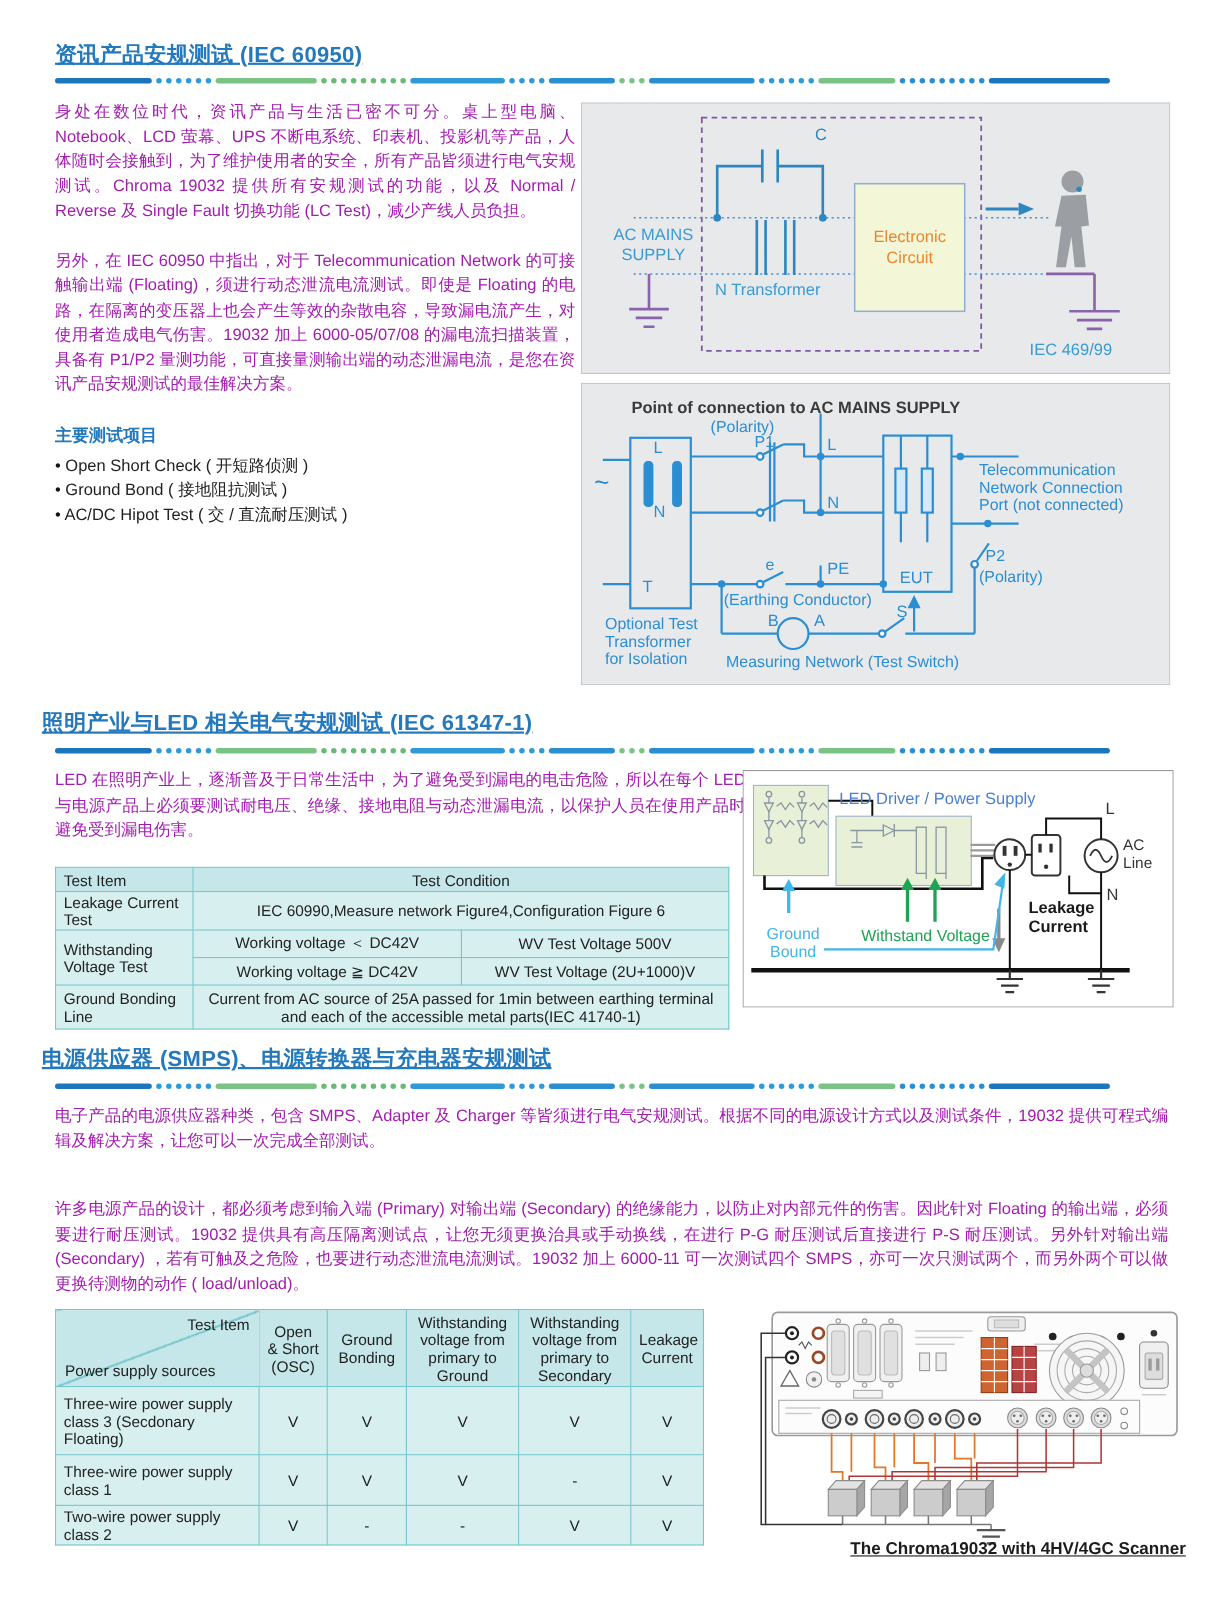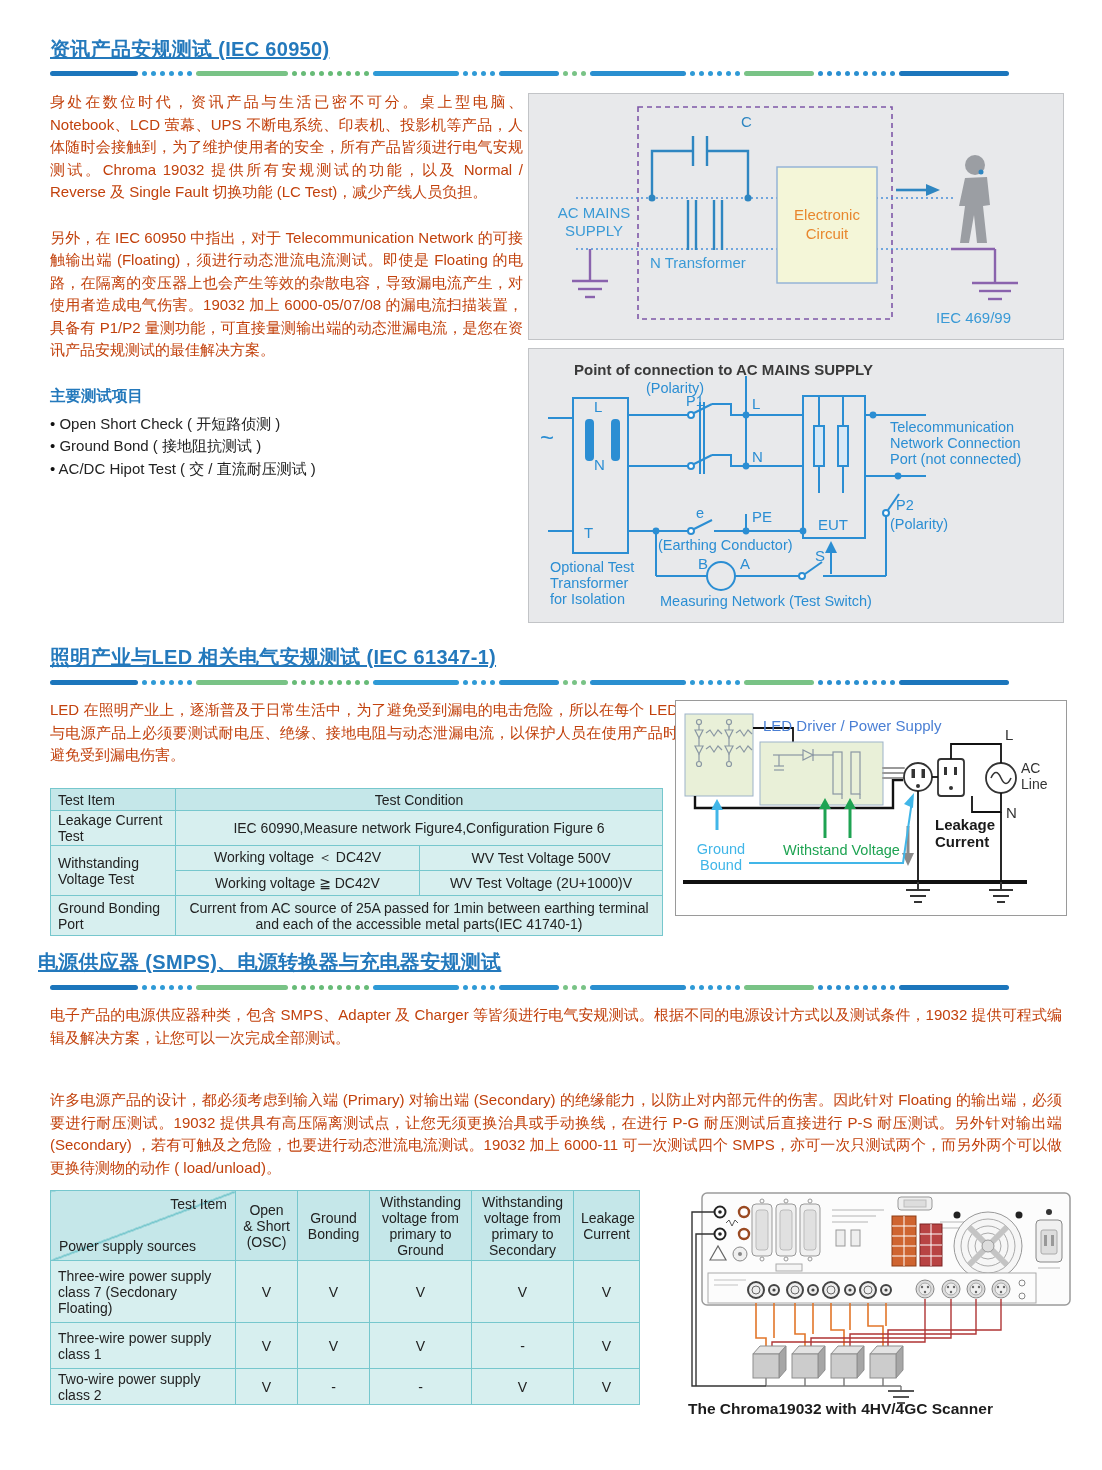--- a/index.html
+++ b/index.html
@@ -2,40 +2,40 @@
 <html><head>
 <meta charset="utf-8">
 <style>
   html,body{margin:0;padding:0;background:#fff;}
   body{width:1102px;height:1470px;position:relative;font-family:"Liberation Sans",sans-serif;color:#3d3d3d;}
   .abs{position:absolute;}
   h2.sec{margin:0;font-size:20px;font-weight:600;color:#2479bc;letter-spacing:.3px;text-decoration:underline;}
   .divider{display:flex;align-items:center;gap:4px;height:7px;width:1012px;overflow:hidden;}
   .divider .dseg{height:5px;border-radius:3px;flex:none;}
   .divider .ddot{width:5px;height:5px;border-radius:50%;flex:none;}
-  .para{font-size:15px;line-height:22.5px;text-align:justify;color:#c2410c;}
+  .para{font-size:15px;line-height:22.5px;text-align:justify;color:#a21caf;}
   .para + .para{margin-top:23px;}
   .list-title{font-size:15.5px;font-weight:600;color:#2479bc;margin:24px 0 6px 0;}
   ul.bullets{margin:0;padding:0;list-style:none;}
   ul.bullets li{font-size:15px;line-height:22.5px;color:#222;}
   ul.bullets li::before{content:"• ";color:#111;}
   svg{font-family:"Liberation Sans",sans-serif;}
   
   table.tealtbl{border-collapse:collapse;table-layout:fixed;}
   table.tealtbl td,table.tealtbl th{border:1.6px solid #76c7cd;font-size:14px;color:#222;padding:1px 7px;font-weight:400;}
   table.tealtbl th{background:#c5e7e9;}
   table.tealtbl td{background:#d7efef;}
   .tl{text-align:left;}  .tc{text-align:center;}
   
   table.matrix td{font-size:14px;}
   .corner{position:relative;background:#c5e7e9 !important;
     background-image:linear-gradient(to bottom right,transparent 49.4%,#76c7cd 49.4%,#76c7cd 50.8%,transparent 50.8%) !important;}
   .corner .c-top{position:absolute;top:5px;right:8px;}
   .corner .c-bot{position:absolute;bottom:5px;left:8px;line-height:18px;}
-  .caption{font-size:15.5px;font-weight:600;color:#1c1c1c;text-align:left;}
+  .caption{font-size:15.5px;font-weight:600;color:#1c1c1c;text-align:right;text-decoration:underline;}
 </style>
 </head>
 <body>
 
 <h2 class="sec abs" style="left:50px;top:36px;">资讯产品安规测试 (IEC 60950)</h2>
 <div class="divider abs" style="left:50px;top:70px;">
     <span class="dseg" style="width:88px;background:#1c76bc"></span>
     <span class="ddot" style="background:#2f9ad6"></span>
     <span class="ddot" style="background:#2f9ad6"></span>
     <span class="ddot" style="background:#2f9ad6"></span>
@@ -218,21 +218,21 @@
   <text x="362" y="181" font-size="14.5" fill="#2b8ed3">(Polarity)</text>
   <text x="287" y="213" font-size="15" fill="#2b8ed3">S</text>
   <text x="170" y="221" font-size="15" fill="#2b8ed3">B</text>
   <text x="212" y="221" font-size="15" fill="#2b8ed3">A</text>
   <text x="22" y="224" font-size="14.5" fill="#2b8ed3">Optional Test</text>
   <text x="22" y="240" font-size="14.5" fill="#2b8ed3">Transformer</text>
   <text x="22" y="256" font-size="14.5" fill="#2b8ed3">for Isolation</text>
   <text x="132" y="258" font-size="14.5" fill="#2b8ed3">Measuring Network  (Test Switch)</text>
 </svg>
 
-<h2 class="sec abs" style="left:50px;top:644px;">照明产业与LED 相关电气安规测试  (IEC 61347-1)</h2>
+<h2 class="sec abs" style="left:38px;top:644px;">照明产业与LED 相关电气安规测试  (IEC 61347-1)</h2>
 <div class="divider abs" style="left:50px;top:679px;">
     <span class="dseg" style="width:88px;background:#1c76bc"></span>
     <span class="ddot" style="background:#2f9ad6"></span>
     <span class="ddot" style="background:#2f9ad6"></span>
     <span class="ddot" style="background:#2f9ad6"></span>
     <span class="ddot" style="background:#2f9ad6"></span>
     <span class="ddot" style="background:#2f9ad6"></span>
     <span class="ddot" style="background:#2f9ad6"></span>
     <span class="dseg" style="width:92px;background:#79c386"></span>
     <span class="ddot" style="background:#67bb77"></span>
@@ -292,21 +292,21 @@
   <tr style="height:25px;">
     <td class="tl" rowspan="2">Withstanding Voltage Test</td>
     <td class="tc">Working voltage ＜ DC42V</td>
     <td class="tc">WV Test Voltage 500V</td>
   </tr>
   <tr style="height:25px;">
     <td class="tc">Working voltage ≧ DC42V</td>
     <td class="tc">WV Test Voltage (2U+1000)V</td>
   </tr>
   <tr style="height:40px;">
-    <td class="tl">Ground Bonding Port</td>
+    <td class="tl">Ground Bonding Line</td>
     <td class="tc" colspan="2">Current from AC source of 25A passed for 1min between earthing terminal and each of the accessible metal parts(IEC 41740-1)</td>
   </tr>
 </tbody>
   </table>
 
 <svg class="abs" style="left:675px;top:700px;" width="392" height="216" viewBox="0 0 392 216">
   <rect x="0.5" y="0.5" width="391" height="215" fill="#fff" stroke="#9a9a9a"></rect>
   <rect x="10" y="14" width="68" height="82" fill="#e9f0d8" stroke="#9db3c9"></rect>
   <g stroke="#8a97a3" stroke-width="1.2" fill="none">
     <circle cx="24" cy="22" r="2.5"></circle>
@@ -468,21 +468,21 @@
       <span class="c-top">Test Item</span>
       <span class="c-bot">Power supply sources</span>
     </th>
     <th class="tc">Open &amp; Short (OSC)</th>
     <th class="tc">Ground Bonding</th>
     <th class="tc">Withstanding voltage from primary to Ground</th>
     <th class="tc">Withstanding voltage from primary to Secondary</th>
     <th class="tc">Leakage Current</th>
   </tr>
   <tr style="height:62px;">
-    <td class="tl">Three-wire power supply class 7 (Secdonary Floating)</td>
+    <td class="tl">Three-wire power supply class 3 (Secdonary Floating)</td>
     <td class="tc">V</td>
     <td class="tc">V</td>
     <td class="tc">V</td>
     <td class="tc">V</td>
     <td class="tc">V</td>
   </tr>
   <tr style="height:46px;">
     <td class="tl">Three-wire power supply class 1</td>
     <td class="tc">V</td>
     <td class="tc">V</td>

